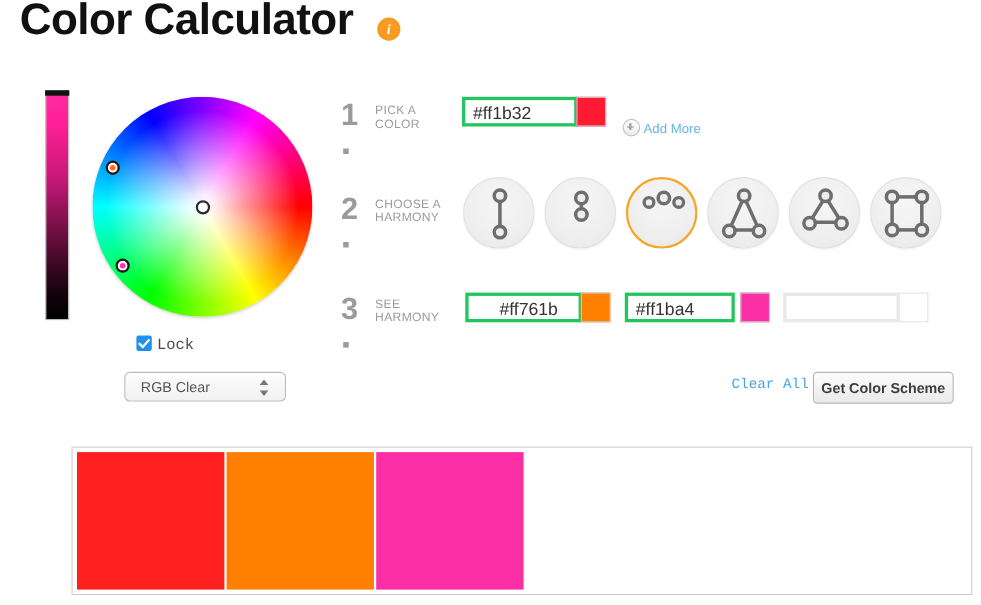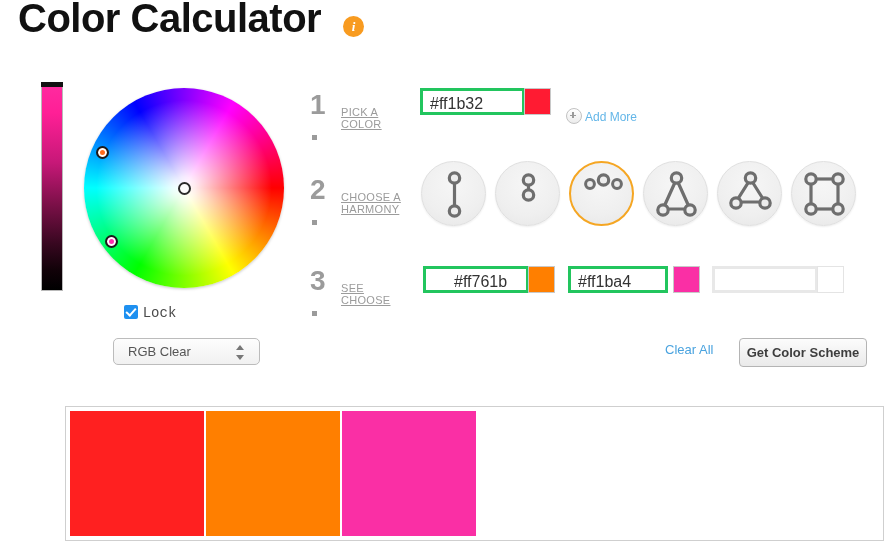--- a/index.html
+++ b/index.html
@@ -195,28 +195,27 @@
     display: inline-block;
     width: 5px;
     height: 5px;
     background: #9b9b9b;
     vertical-align: 2px;
     margin-left: 2px;
   }
   .step-label {
     position: absolute;
     left: 31px;
-    top: 15px;
+    top: 4px;
     font-size: 11px;
     line-height: 12px;
     color: #9b9b9b;
     letter-spacing: 0.3px;
     white-space: pre-line;
     width: 80px;
-    text-decoration: underline;
   }
 
   #step1 { top: 91px; }
   #step2 { top: 176px; }
   #step3 { top: 267px; }
 
   
   .color-input-group {
     position: absolute;
     height: 27px;
@@ -313,20 +312,21 @@
   #group3c .color-input { width: 106px; }
   #group3c .color-chip  { left: 105px; }
 
   
   #clear-all {
     position: absolute;
     left: 665px;
     top: 342px;
     font-size: 13px;
     color: #4aa3df;
+    font-family: Liberation Mono, monospace;
   }
   #get-scheme-btn {
     position: absolute;
     left: 739px;
     top: 338px;
     width: 128px;
     height: 29px;
     border: 1px solid #b4b4b4;
     border-radius: 4px;
     background: linear-gradient(to bottom, #fcfcfc 0%, #eaeaea 100%);
@@ -459,21 +459,21 @@
       <circle cx="46" cy="17" r="5.2" fill="#ededed" stroke="#6e6e6e" stroke-width="3.2"></circle>
       <circle cx="19" cy="47" r="5.2" fill="#ededed" stroke="#6e6e6e" stroke-width="3.2"></circle>
       <circle cx="46" cy="47" r="5.2" fill="#ededed" stroke="#6e6e6e" stroke-width="3.2"></circle>
     </svg>
   </div>
 </div>
 
 <div class="step" id="step3">
   <span class="step-num"><span>3</span><span class="dot"></span></span>
   <span class="step-label">SEE
-CHOOSE</span>
+HARMONY</span>
 </div>
 
 <div class="color-input-group" id="group3a">
   <div class="color-input">#ff761b</div>
   <div class="color-chip" style="background:#ff7f00;"></div>
 </div>
 
 <div class="color-input-group" id="group3b">
   <div class="color-input">#ff1ba4</div>
   <div class="color-chip" style="background:#fa2fa5;"></div>

